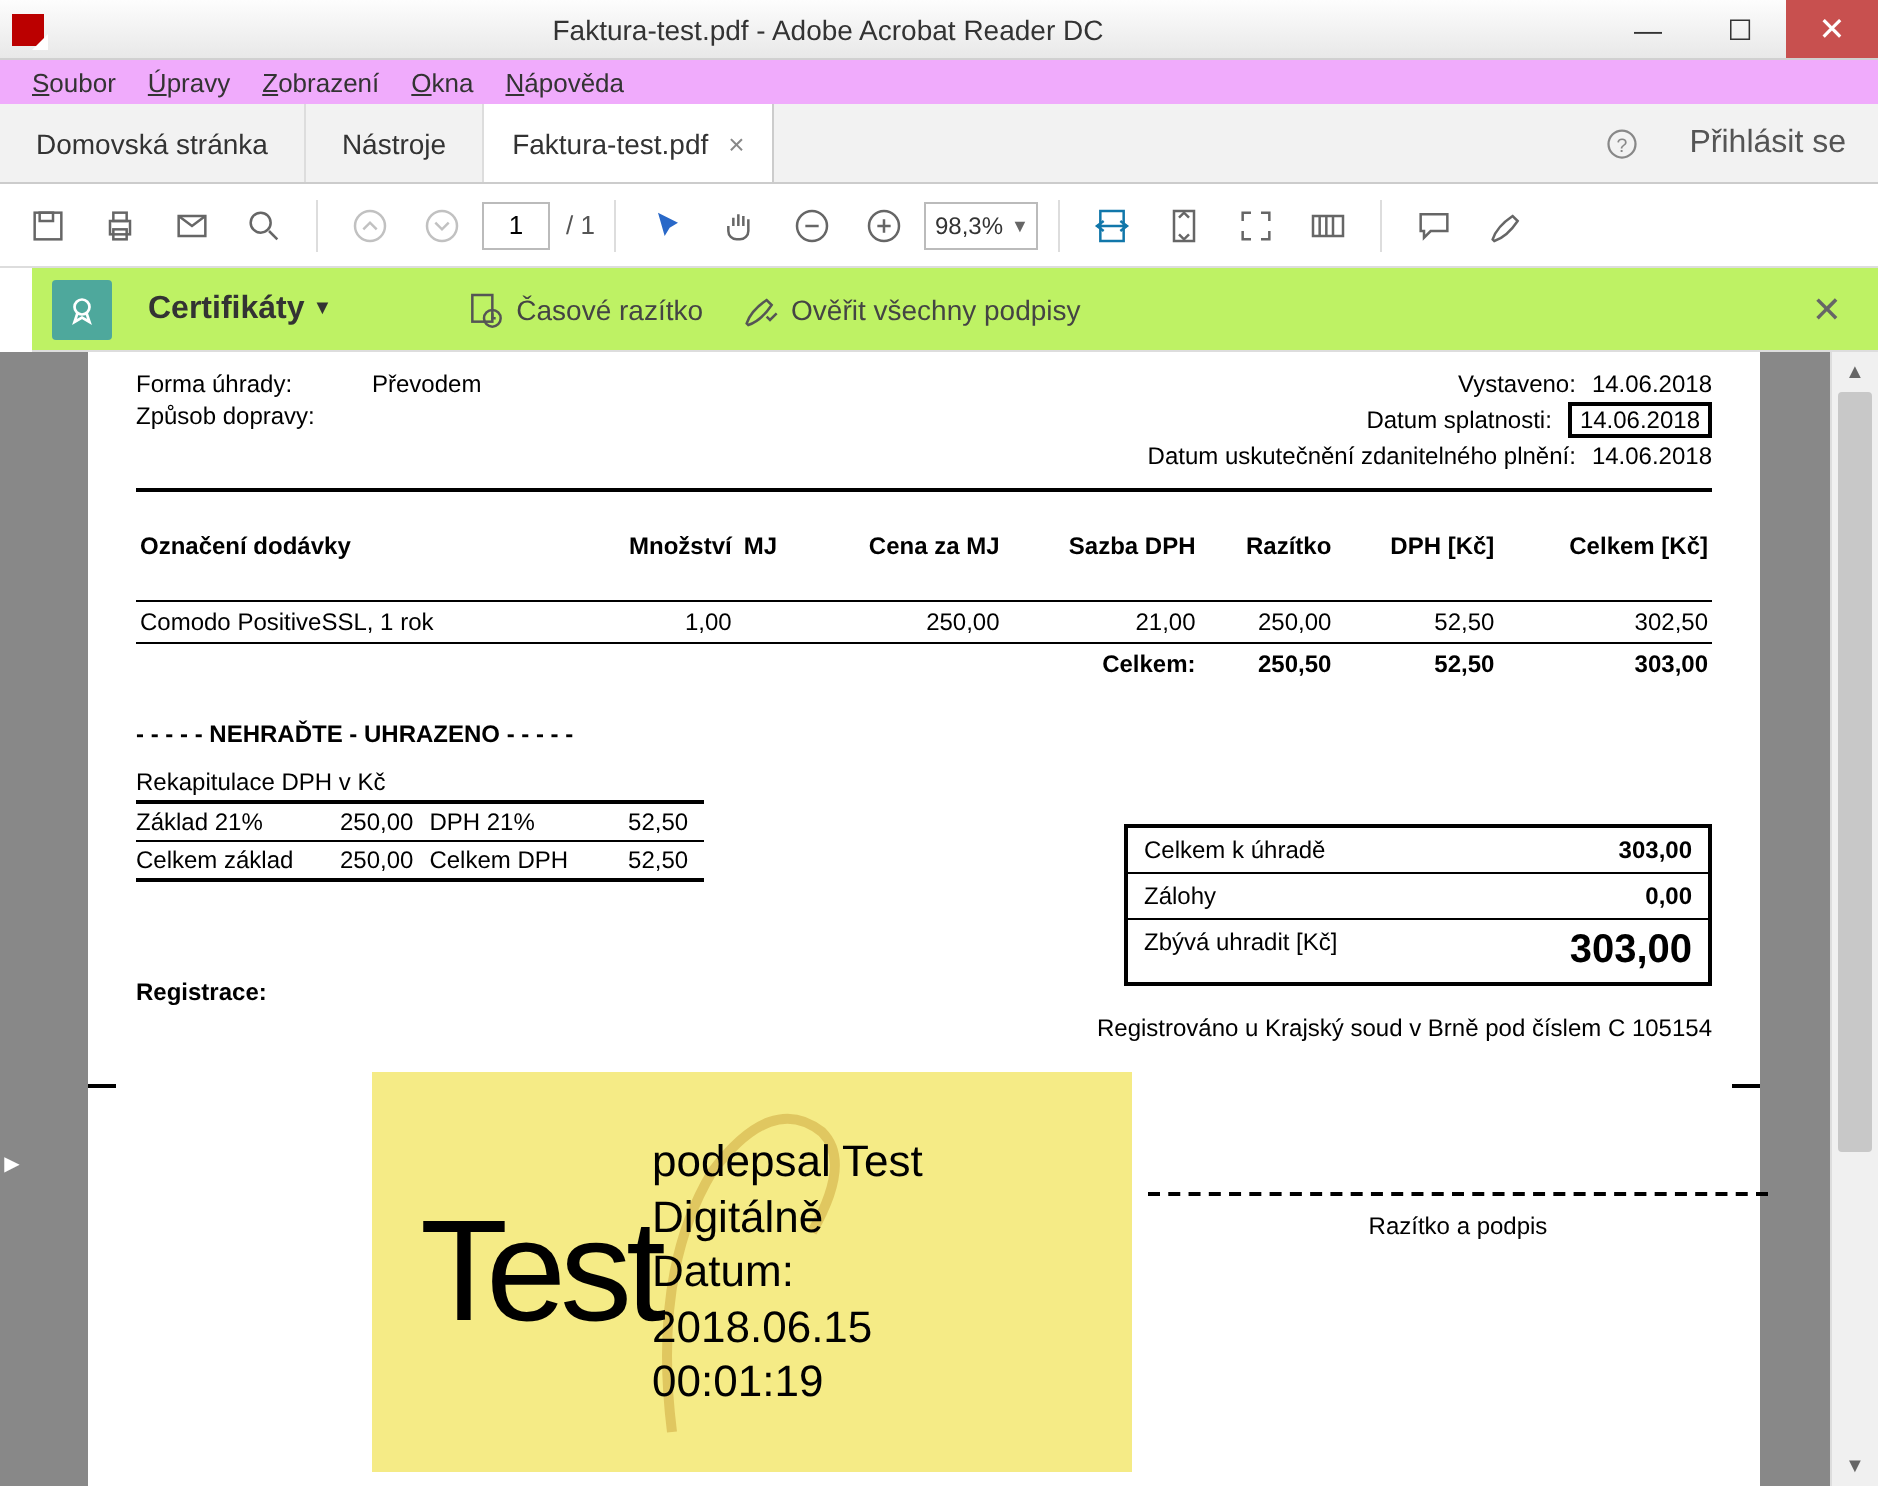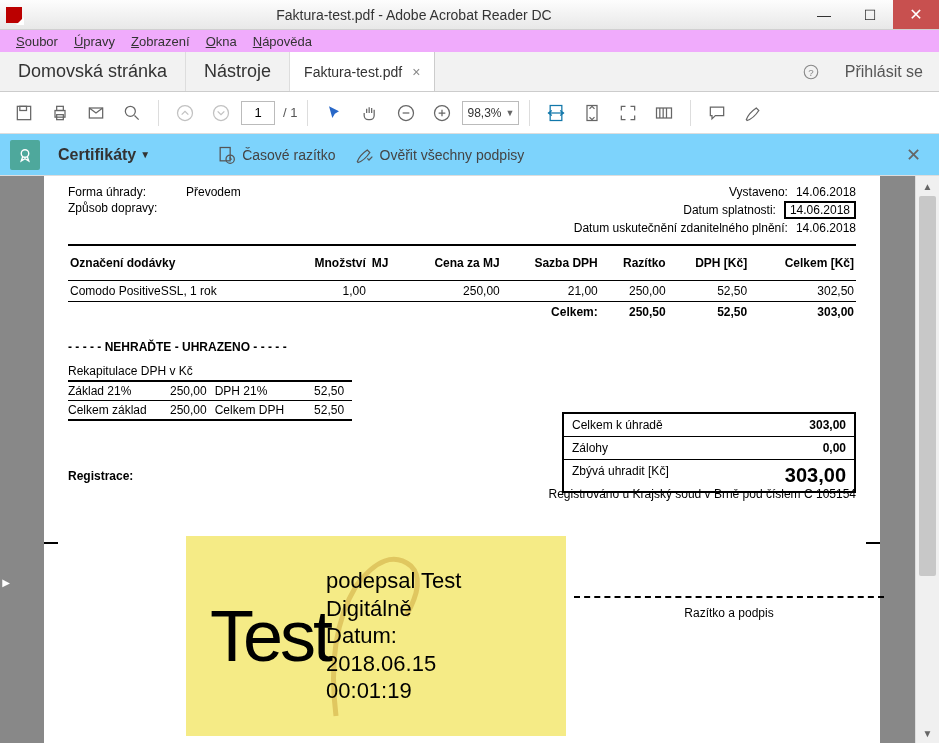--- a/index.html
+++ b/index.html
@@ -14,41 +14,41 @@
 .win-btn { width: 46px; display: flex; align-items: center; justify-content: center; font-size: 14px; color: #333; }
 .win-close { background: #c8504f; color: #fff; font-size: 16px; }
 
 
 .menu-bar { height: 22px; display: flex; align-items: center; padding-left: 8px; background: #f0abfc; font-size: 13px; }
 .menu-item { padding: 2px 8px; color: #333; }
 .menu-item u { text-decoration: underline; }
 
 
 .tabs-row { height: 40px; background: #f2f2f2; display: flex; align-items: stretch; border-bottom: 1px solid #ccc; }
-.tab-home, .tab-tools { padding: 0 18px; display: flex; align-items: center; font-size: 18px; color: #333; border-right: 1px solid #ddd; }
+.tab-home, .tab-tools { padding: 0 18px; display: flex; align-items: center; font-size: 14px; color: #333; border-right: 1px solid #ddd; }
 .tab-doc { background: #fff; padding: 0 14px; display: flex; align-items: center; font-size: 14px; color: #333; border-right: 1px solid #ccc; }
 .tab-close { margin-left: 10px; color: #888; font-size: 14px; }
 .tabs-spacer { flex: 1; }
 .help-btn { width: 36px; display: flex; align-items: center; justify-content: center; color: #777; }
 .signin { padding: 0 16px; display: flex; align-items: center; font-size: 16px; color: #555; text-align: right; }
 
 
 .toolbar { height: 42px; background: #fff; display: flex; align-items: center; padding: 0 8px; border-bottom: 1px solid #ddd; gap: 4px; }
 .tbtn { width: 32px; height: 32px; display: flex; align-items: center; justify-content: center; color: #666; border-radius: 3px; }
 .tbtn svg { width: 20px; height: 20px; stroke: #666; fill: none; stroke-width: 1.5; }
 .divider { width: 1px; height: 26px; background: #ddd; margin: 0 6px; }
 .page-input { width: 34px; height: 24px; border: 1px solid #bbb; text-align: center; font-size: 13px; }
 .page-total { font-size: 13px; color: #555; margin-left: 4px; }
 .zoom-box { height: 24px; border: 1px solid #bbb; display: flex; align-items: center; padding: 0 4px; font-size: 12px; color: #333; }
 .zoom-box .chev { margin-left: 4px; font-size: 9px; color: #666; }
 .accent svg { stroke: #2968c8; }
 .accent2 svg { stroke: #17a; }
 
 
-.cert-bar { height: 42px; background: #7dd3fc; display: flex; align-items: center; padding: 0 10px; border-bottom: 1px solid #ddd; gap: 18px; }
+.cert-bar { height: 42px; background: #bef264; display: flex; align-items: center; padding: 0 10px; border-bottom: 1px solid #ddd; gap: 18px; margin-left: 16px; }
 .cert-icon { width: 30px; height: 30px; background: #4ea89c; border-radius: 2px; display:flex; align-items:center; justify-content:center; }
 .cert-icon svg { width: 18px; height: 18px; stroke: #fff; fill: none; stroke-width: 1.8; }
 .cert-title { font-size: 16px; font-weight: 600; color: #333; display:flex; align-items:center; }
 .cert-title .chev { font-size: 10px; margin-left: 4px; }
 .cert-action { display: flex; align-items: center; gap: 6px; font-size: 14px; color: #444; }
 .cert-action svg { width: 20px; height: 20px; stroke: #555; fill: none; stroke-width: 1.5; }
 .cert-close { margin-left: auto; font-size: 18px; color: #666; padding: 4px 8px; }
 
 
 .doc-area { position: absolute; top: 176px; left: 0; right: 24px; bottom: 0; background: #888; overflow: hidden; }
@@ -57,21 +57,21 @@
 
 .info-top { display: flex; justify-content: space-between; }
 .info-left div { display: flex; gap: 18px; padding: 1px 0; }
 .info-left .lbl { width: 100px; }
 .info-right { text-align: right; }
 .info-right div { padding: 1px 0; }
 .info-right .lbl { display: inline-block; margin-right: 8px; }
 .date-box { border: 2px solid #000; padding: 0 4px; display: inline-block; }
 
 table.items { width: 100%; border-collapse: collapse; margin-top: 8px; font-size: 12px; }
-table.items th { border-top: 2px solid #000; border-bottom: 1px solid #000; text-align: right; font-weight: bold; padding: 10px 2px; }
+table.items th { border-top: 2px solid #000; border-bottom: 1px solid #000; text-align: right; font-weight: bold; padding: 20px 2px; }
 table.items th:first-child { text-align: left; }
 table.items td { border-bottom: 1px solid #000; text-align: right; padding: 3px 2px; }
 table.items td:first-child { text-align: left; }
 table.items tr.last td { border-bottom: 2px solid #000; }
 table.items tr.total td { border: none; font-weight: bold; }
 
 .paid-note { margin: 18px 0 10px; font-weight: bold; font-size: 12px; }
 
 .vat-recap-title { font-size: 12px; margin-bottom: 2px; }
 table.vat { border-collapse: collapse; font-size: 12px; }

